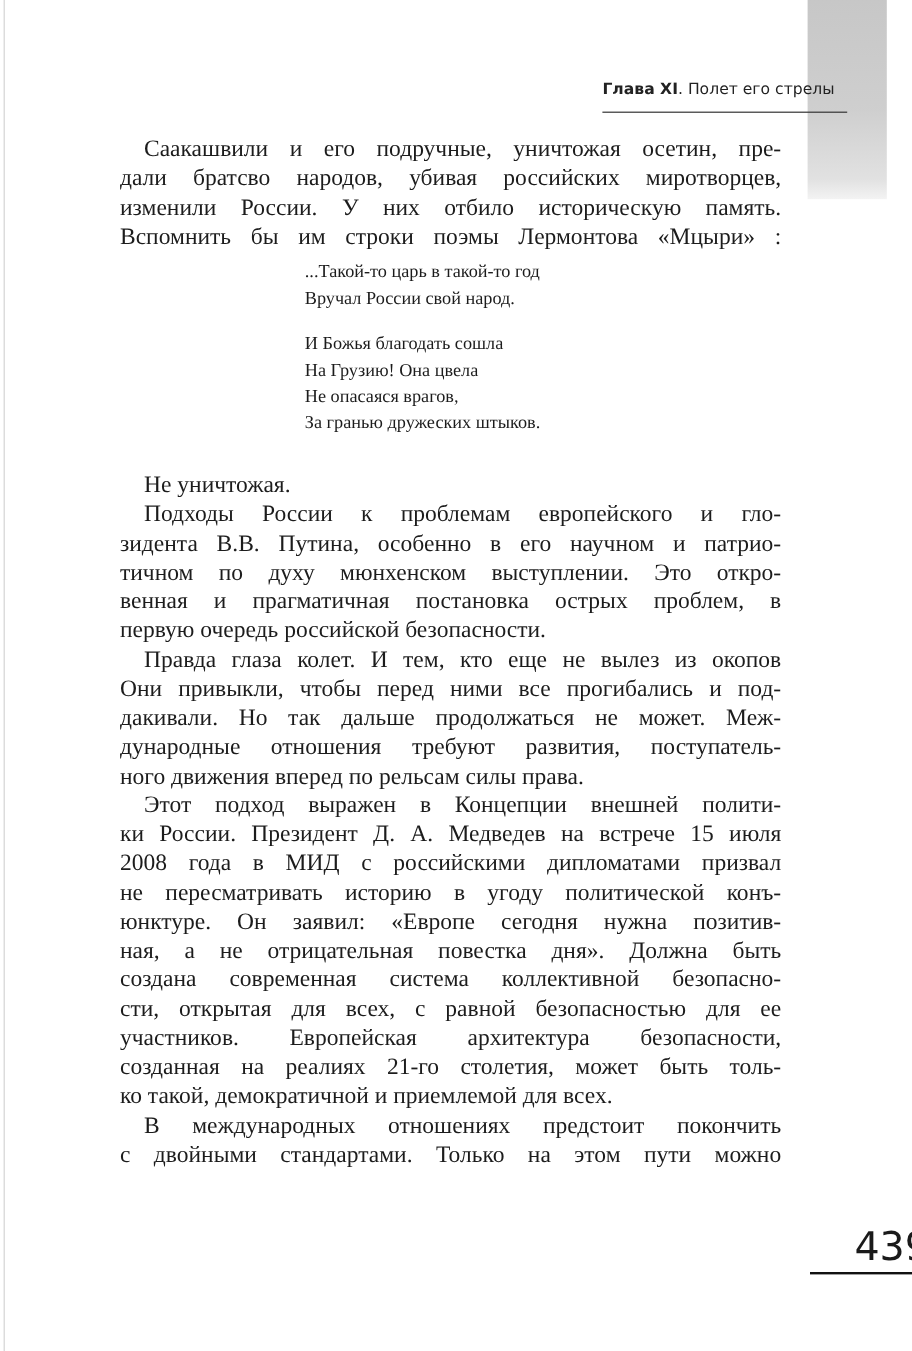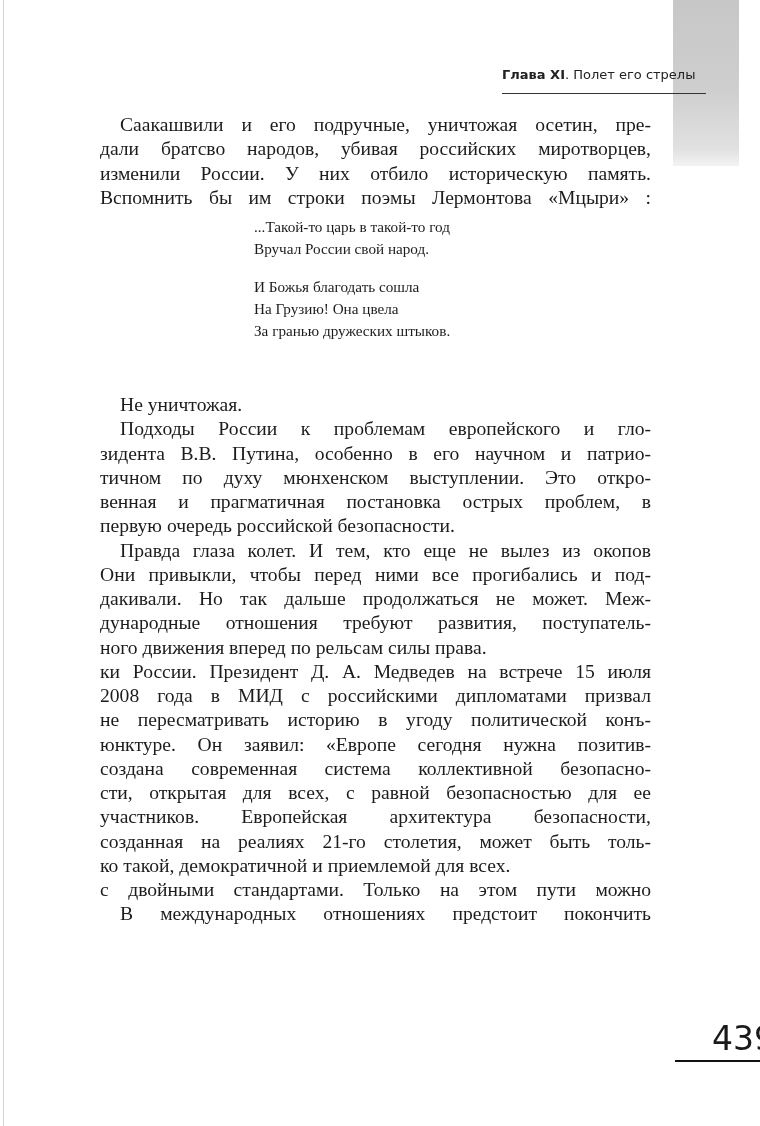--- a/index.html
+++ b/index.html
@@ -131,46 +131,49 @@
   <span class="line">изменили России. У них отбило историческую память.</span>
   <span class="line">Вспомнить бы им строки поэмы Лермонтова «Мцыри» :</span>
 </div>
 
 <div class="poem">
   <span class="pline">...Такой-то царь в такой-то год</span>
   <span class="pline">Вручал России свой народ.</span>
   <span class="pline gap"></span>
   <span class="pline">И Божья благодать сошла</span>
   <span class="pline">На Грузию! Она цвела</span>
+  <span class="pline">Не опасаяся врагов,</span>
   <span class="pline">За гранью дружеских штыков.</span>
 </div>
 
 <div class="body-text" style="top:393px;">
   <span class="line indent last">Не уничтожая.</span>
 
   <span class="line indent">Подходы России к проблемам европейского и гло-</span>
   <span class="line">зидента В.В. Путина, особенно в его научном и патрио-</span>
   <span class="line">тичном по духу мюнхенском выступлении. Это откро-</span>
   <span class="line">венная и прагматичная постановка острых проблем, в</span>
   <span class="line last">первую очередь российской безопасности.</span>
 
   <span class="line indent">Правда глаза колет. И тем, кто еще не вылез из окопов</span>
   <span class="line">Они привыкли, чтобы перед ними  все прогибались и под-</span>
   <span class="line">дакивали. Но так дальше продолжаться не может. Меж-</span>
   <span class="line">дународные отношения требуют развития, поступатель-</span>
   <span class="line last">ного движения  вперед по рельсам силы права.</span>
 
+  <span class="line indent">Этот подход выражен в Концепции внешней полити-</span>
   <span class="line">ки России. Президент Д. А. Медведев на встрече 15 июля</span>
   <span class="line">2008 года в МИД с российскими дипломатами призвал</span>
   <span class="line">не пересматривать историю в угоду политической конъ-</span>
   <span class="line">юнктуре. Он заявил: «Европе сегодня нужна позитив-</span>
+  <span class="line">ная, а не  отрицательная повестка дня». Должна быть</span>
   <span class="line">создана современная система коллективной безопасно-</span>
   <span class="line">сти, открытая для всех, с равной безопасностью для ее</span>
   <span class="line">участников. Европейская архитектура безопасности,</span>
   <span class="line">созданная на реалиях 21-го столетия, может быть толь-</span>
   <span class="line last">ко такой, демократичной и приемлемой для всех.</span>
 
+  <span class="line indent">В международных отношениях предстоит покончить</span>
   <span class="line">с двойными стандартами. Только на этом пути можно</span>
-  <span class="line indent">В международных отношениях предстоит покончить</span>
 </div>
 
 <div class="page-number">439</div>
 <div class="page-number-rule"></div>
 
 </body></html>

